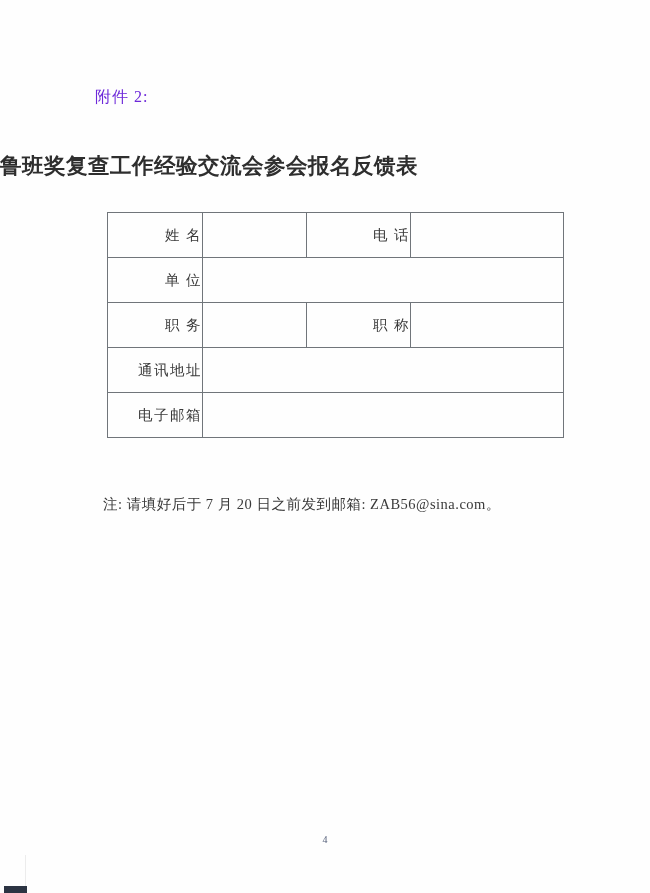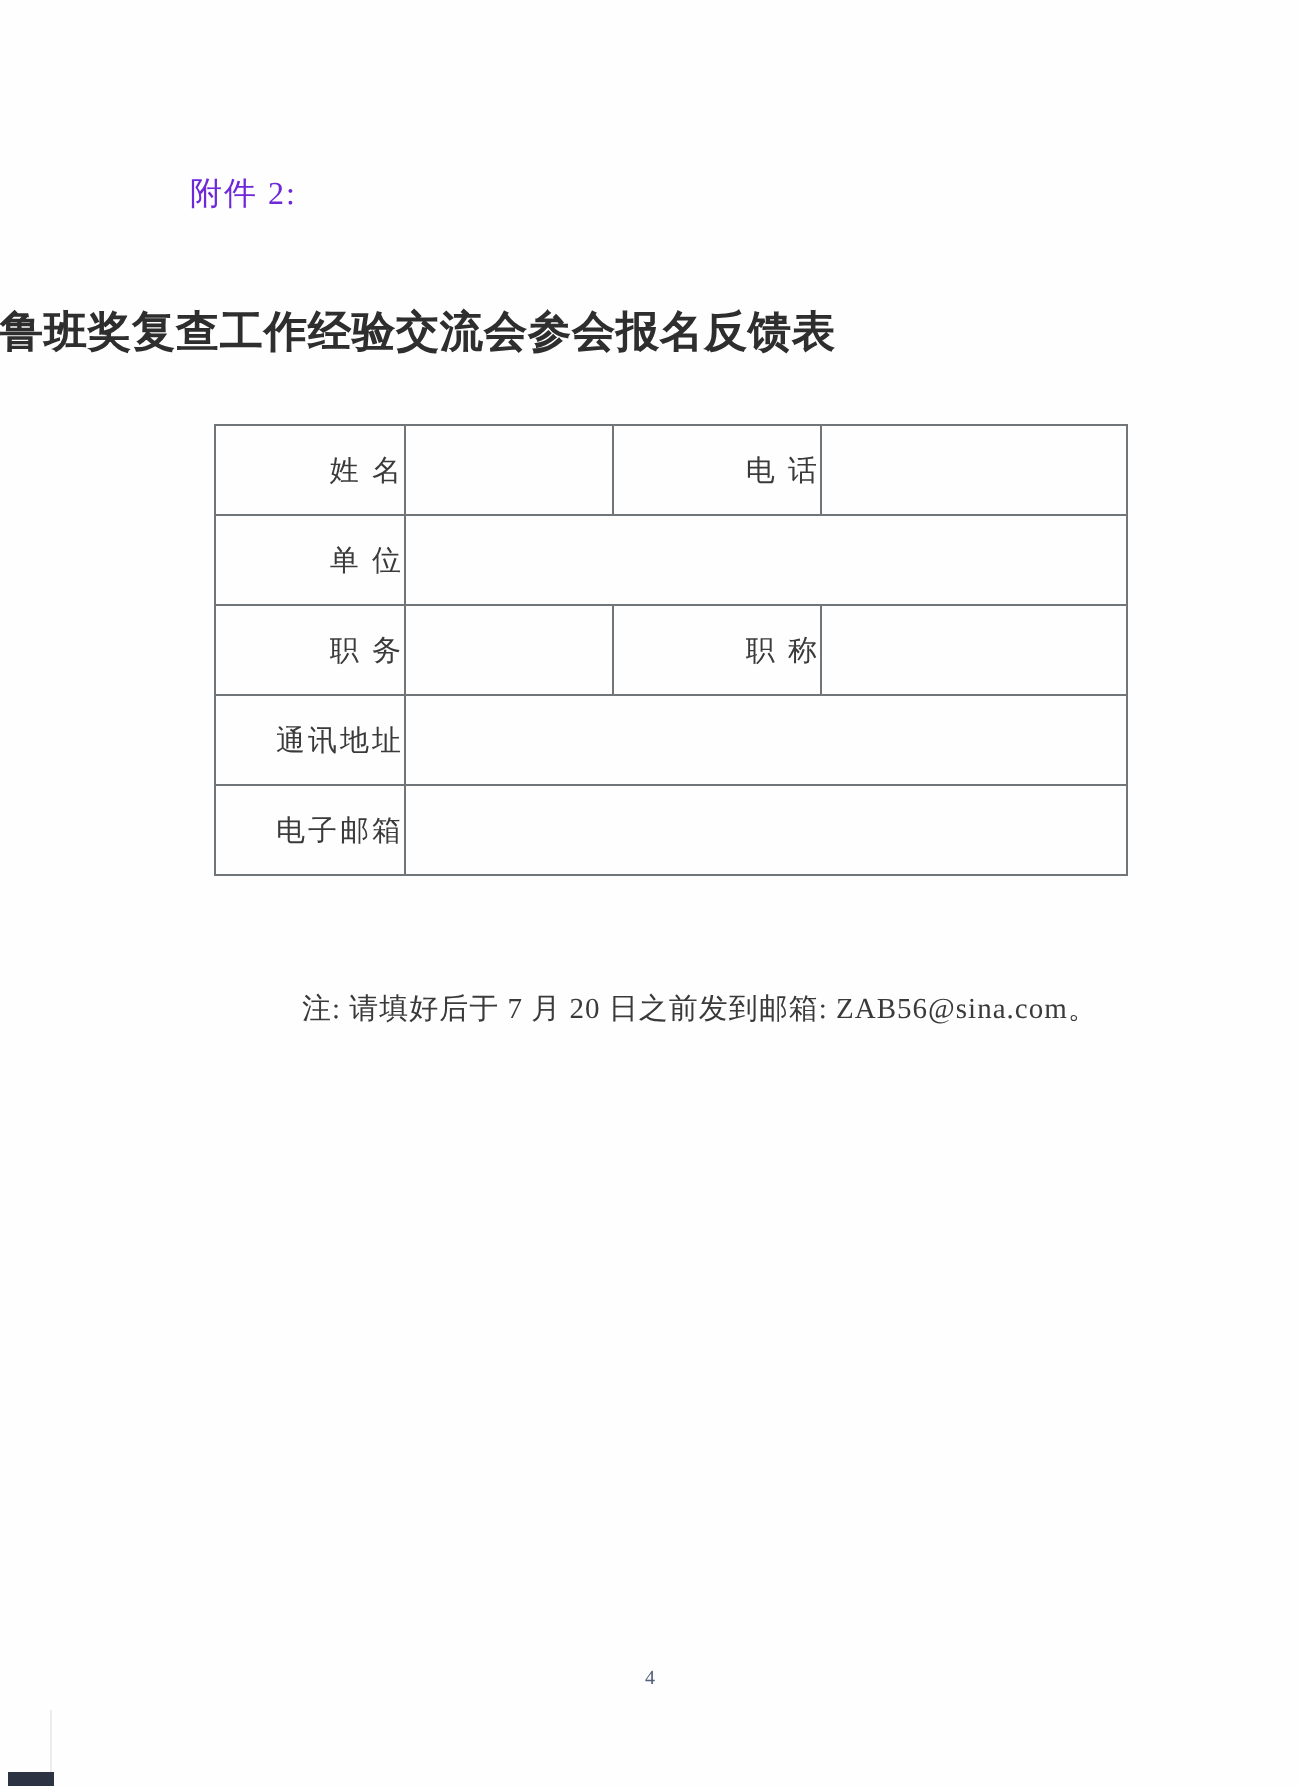--- a/index.html
+++ b/index.html
@@ -59,21 +59,20 @@
     background: #fefefe;
   }
   .note-line {
     position: absolute;
     left: 103px;
     top: 495px;
     font-size: 14.5px;
     color: #3a3a3a;
     letter-spacing: 0.5px;
     white-space: nowrap;
-    margin-left: 48px;
   }
   .page-number {
     position: absolute;
     left: 0;
     top: 834px;
     width: 650px;
     text-align: center;
     font-size: 10px;
     color: #55607a;
   }

